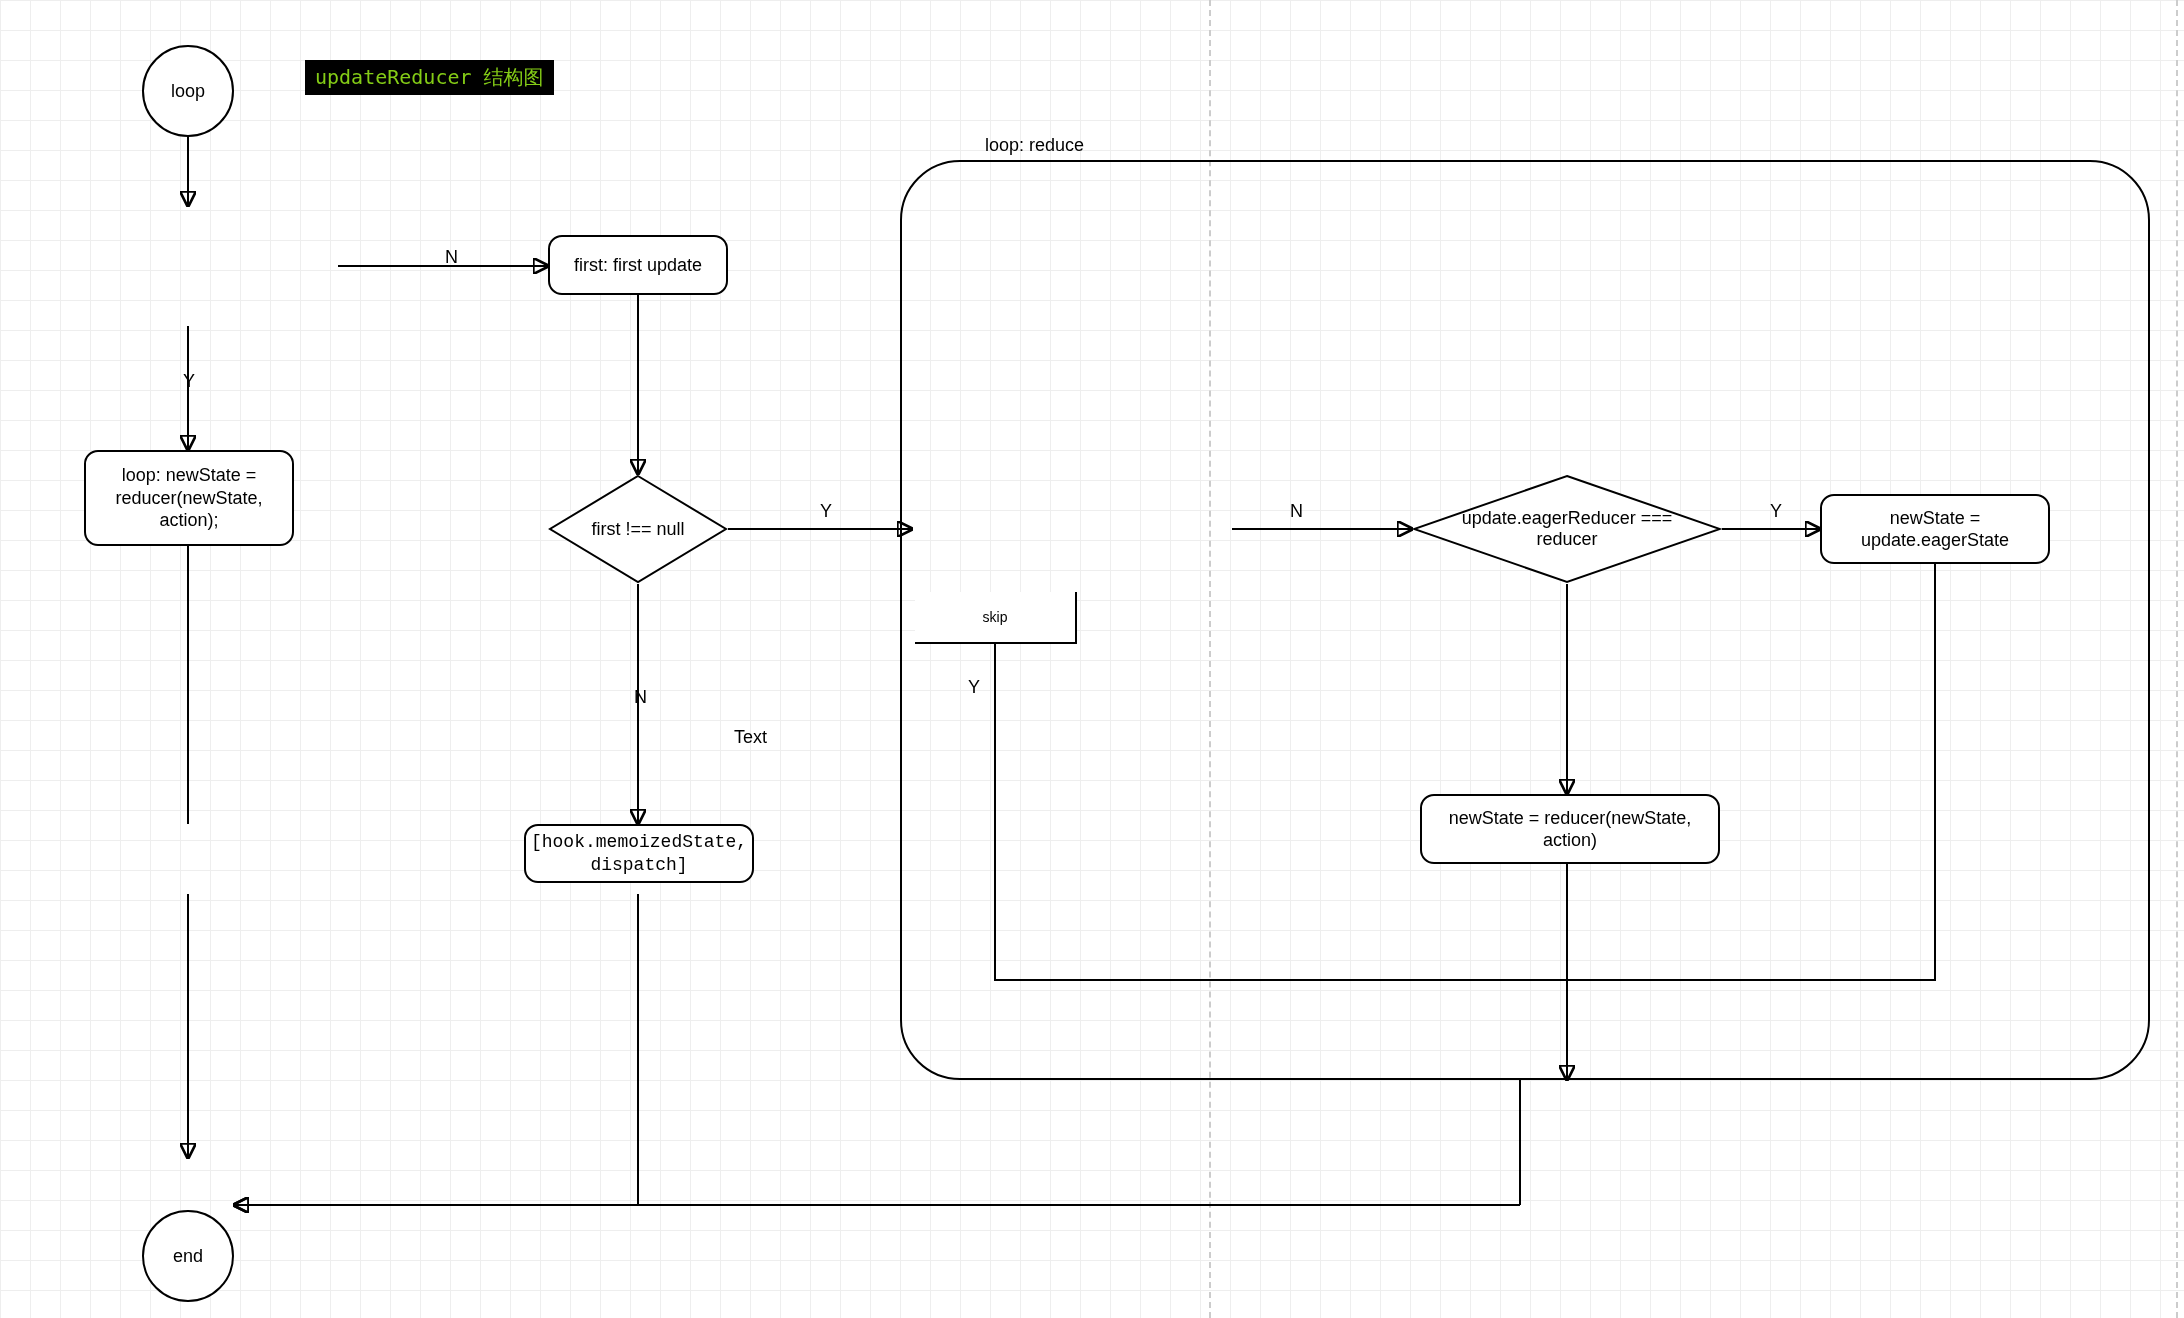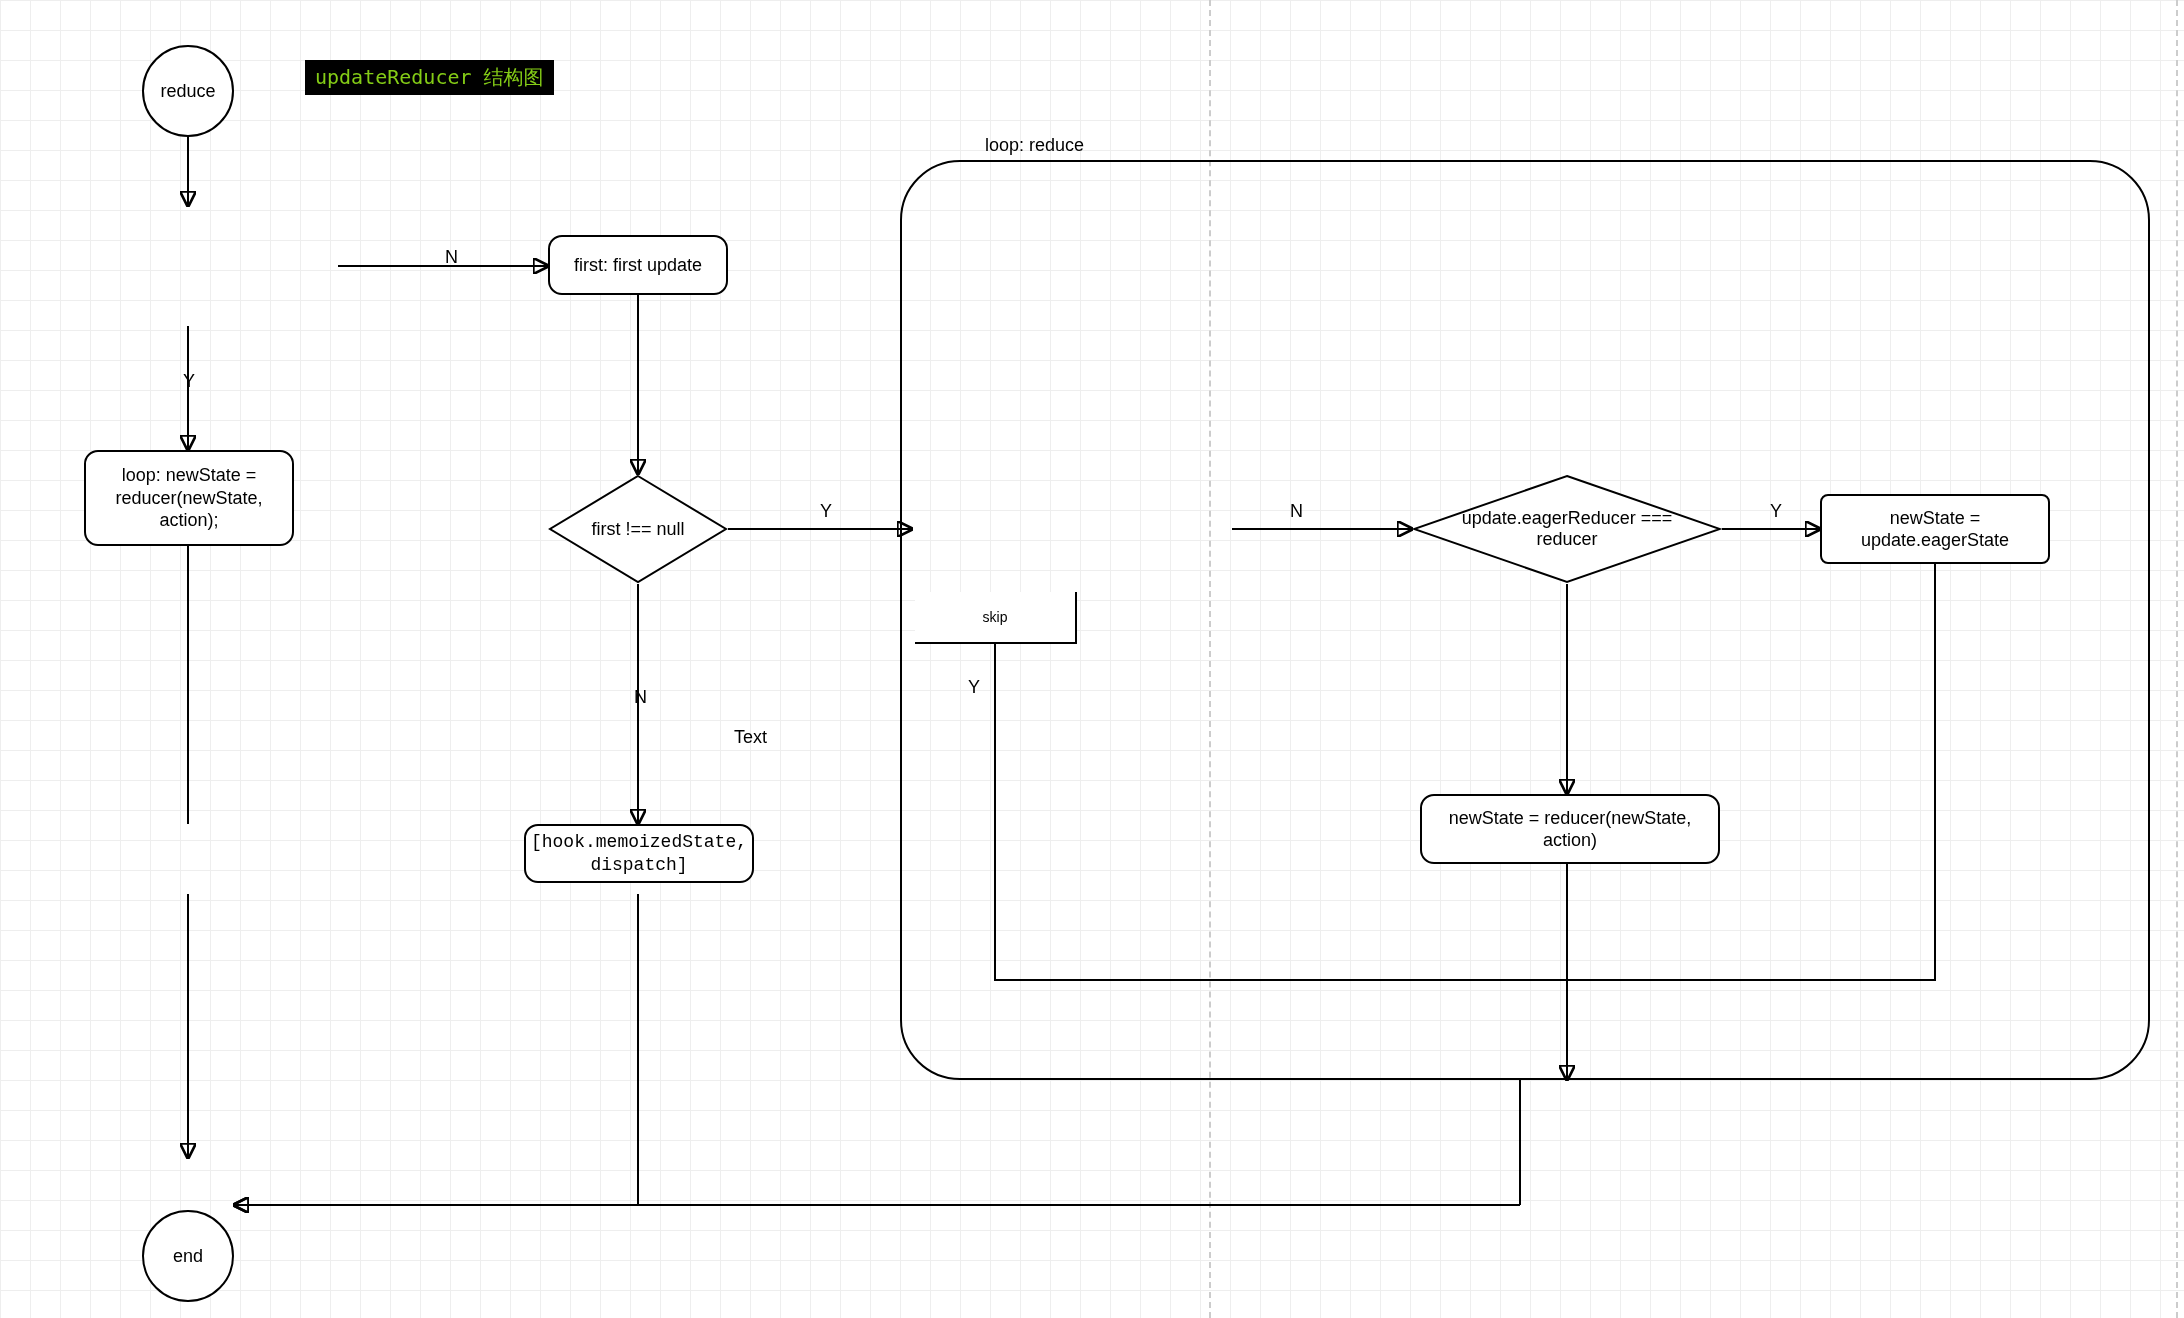--- a/index.html
+++ b/index.html
@@ -94,21 +94,21 @@
 </head>
 <body>
 
 <div class="canvas">
 
   <div class="fold-line" style="left:1209px;"></div>
   <div class="fold-line" style="left:2176px;"></div>
 
   <div class="title-box" style="left:305px; top:60px;">updateReducer 结构图</div>
 
-  <div class="node ellipse" style="left:142px; top:45px; width:92px; height:92px;">reduce</div>
+  <div class="node ellipse" style="left:142px; top:45px; width:92px; height:92px;">loop</div>
 
 
   <div class="node rounded" style="left:84px; top:450px; width:210px; height:96px;">loop: newState = reducer(newState, action);</div>
 
 
   <div class="node ellipse" style="left:142px; top:1210px; width:92px; height:92px;">end</div>
 
   <div class="node rounded" style="left:548px; top:235px; width:180px; height:60px;">first: first update</div>
 
   <div class="diamond" style="left:548px; top:474px; width:180px; height:110px;">
@@ -126,21 +126,21 @@
 
   <div class="skip-box" style="left:915px; top:592px; width:160px; height:50px;">skip</div>
 
   <div class="diamond" style="left:1412px; top:474px; width:310px; height:110px;">
     <svg viewBox="0 0 310 110" preserveAspectRatio="none">
       <polygon points="155,2 308,55 155,108 2,55" fill="#fff" stroke="#000" stroke-width="2"></polygon>
     </svg>
     <div class="dlabel">update.eagerReducer === reducer</div>
   </div>
 
-  <div class="node rounded" style="left:1820px; top:494px; width:230px; height:70px;border-radius:8px;">newState = update.eagerState</div>
+  <div class="node rounded" style="left:1820px; top:494px; width:230px; height:70px;">newState = update.eagerState</div>
 
   <div class="node rounded" style="left:1420px; top:794px; width:300px; height:70px;">newState = reducer(newState, action)</div>
 
   <span class="edge-label" style="left:183px; top:364px;">Y</span>
   <span class="edge-label" style="left:445px; top:240px;">N</span>
   <span class="edge-label" style="left:820px; top:494px;">Y</span>
   <span class="edge-label" style="left:634px; top:680px;">N</span>
   <span class="edge-label" style="left:734px; top:720px;">Text</span>
   <span class="edge-label" style="left:1290px; top:494px;">N</span>
   <span class="edge-label" style="left:968px; top:670px;">Y</span>

